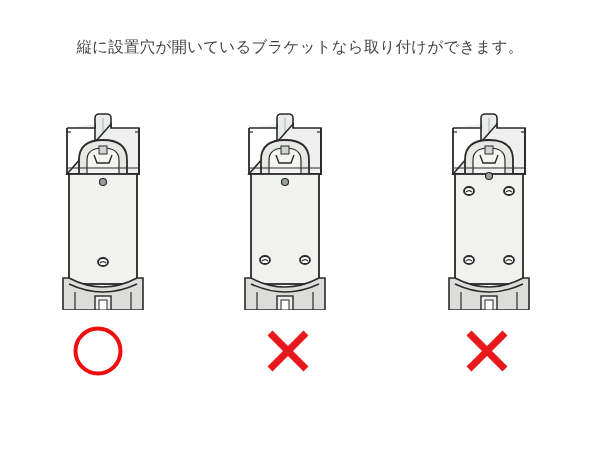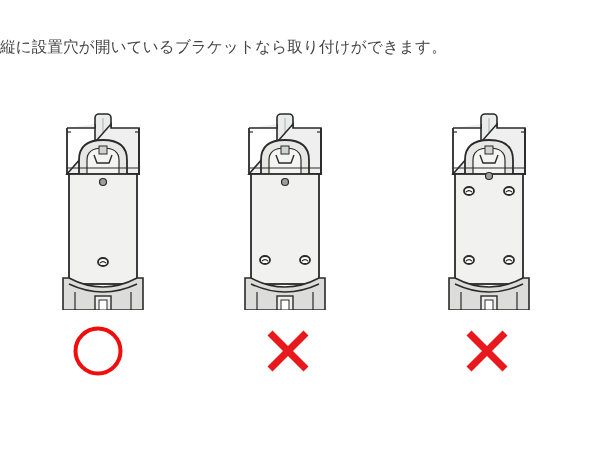--- a/index.html
+++ b/index.html
@@ -1,18 +1,18 @@
 <!DOCTYPE html>
 <html><head>
   <meta charset="utf-8">
   <style>
     html, body { margin: 0; padding: 0; background: #ffffff; }
     body { width: 600px; height: 460px; position: relative; overflow: hidden; font-family: "DejaVu Sans", sans-serif; }
     .caption {
-      position: absolute; left: 0; top: 37px; width: 600px; 
+      position: absolute; left: 0; top: 37px; width: 600px; text-align: center;
       font-size: 15.5px; color: #444444; letter-spacing: 0.2px;
     }
     .bracket { position: absolute; top: 110px; width: 84px; height: 200px; }
     .mark { position: absolute; top: 325px; width: 52px; height: 52px; }
   </style>
 </head>
 <body>
 
 <div class="caption">縦に設置穴が開いているブラケットなら取り付けができます。</div>
 

